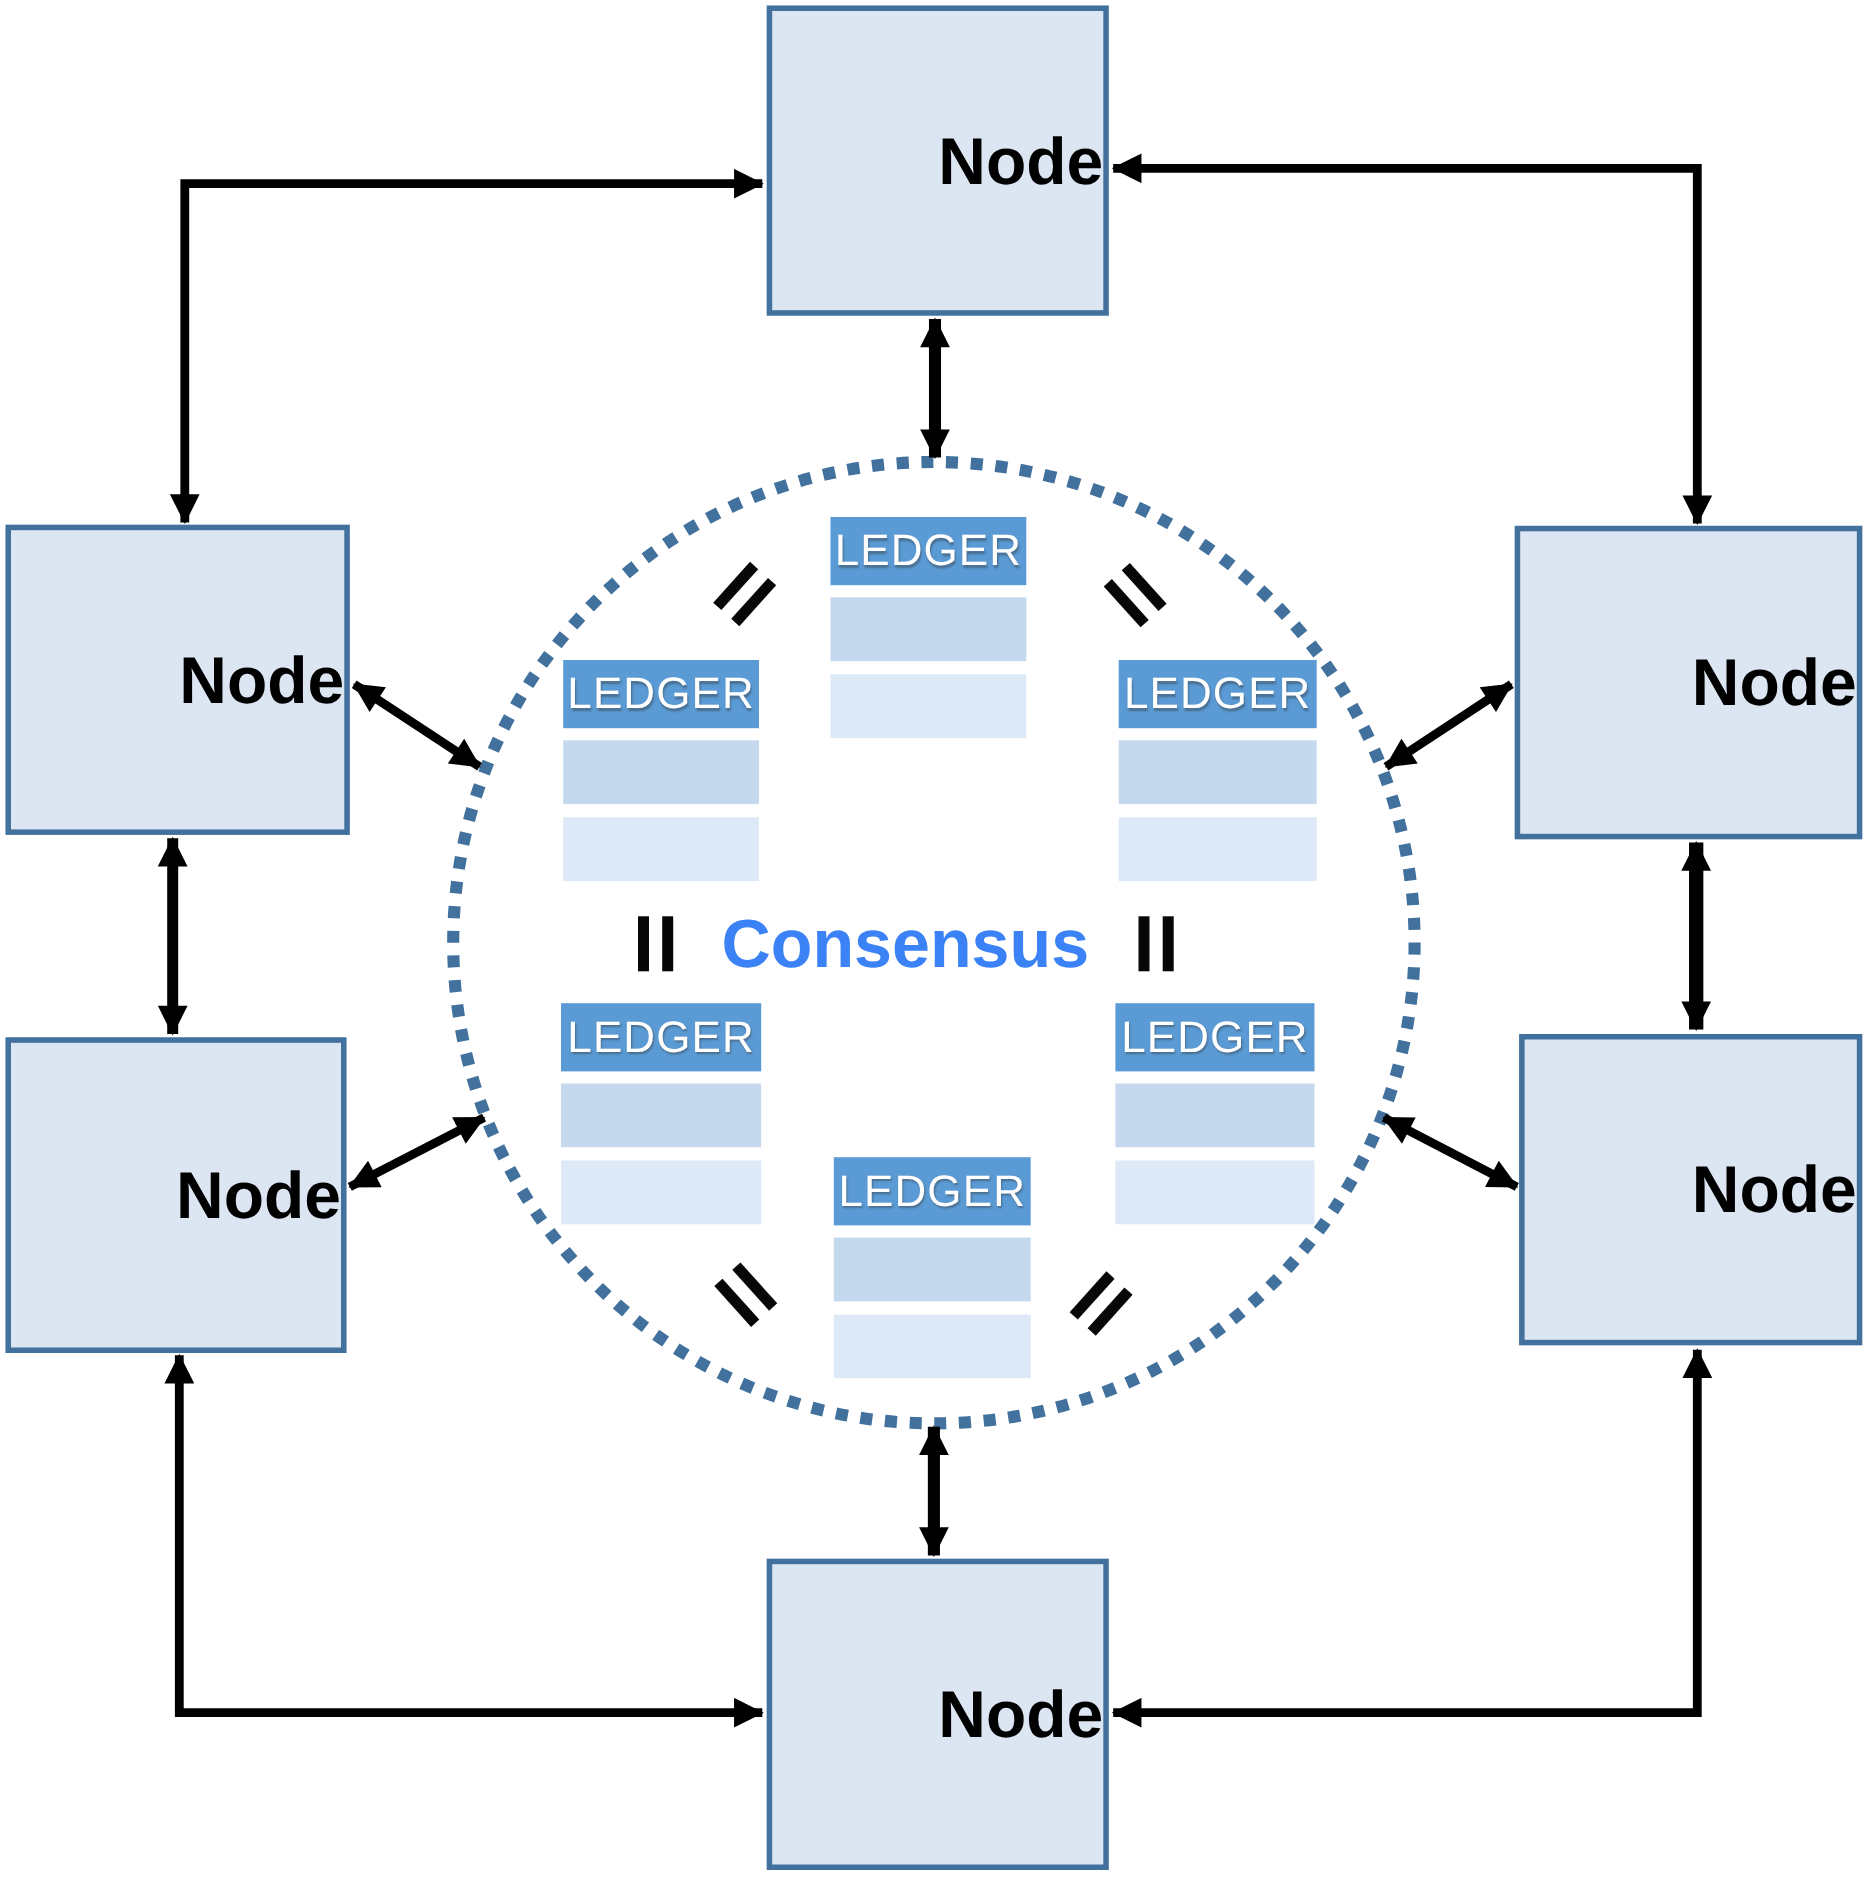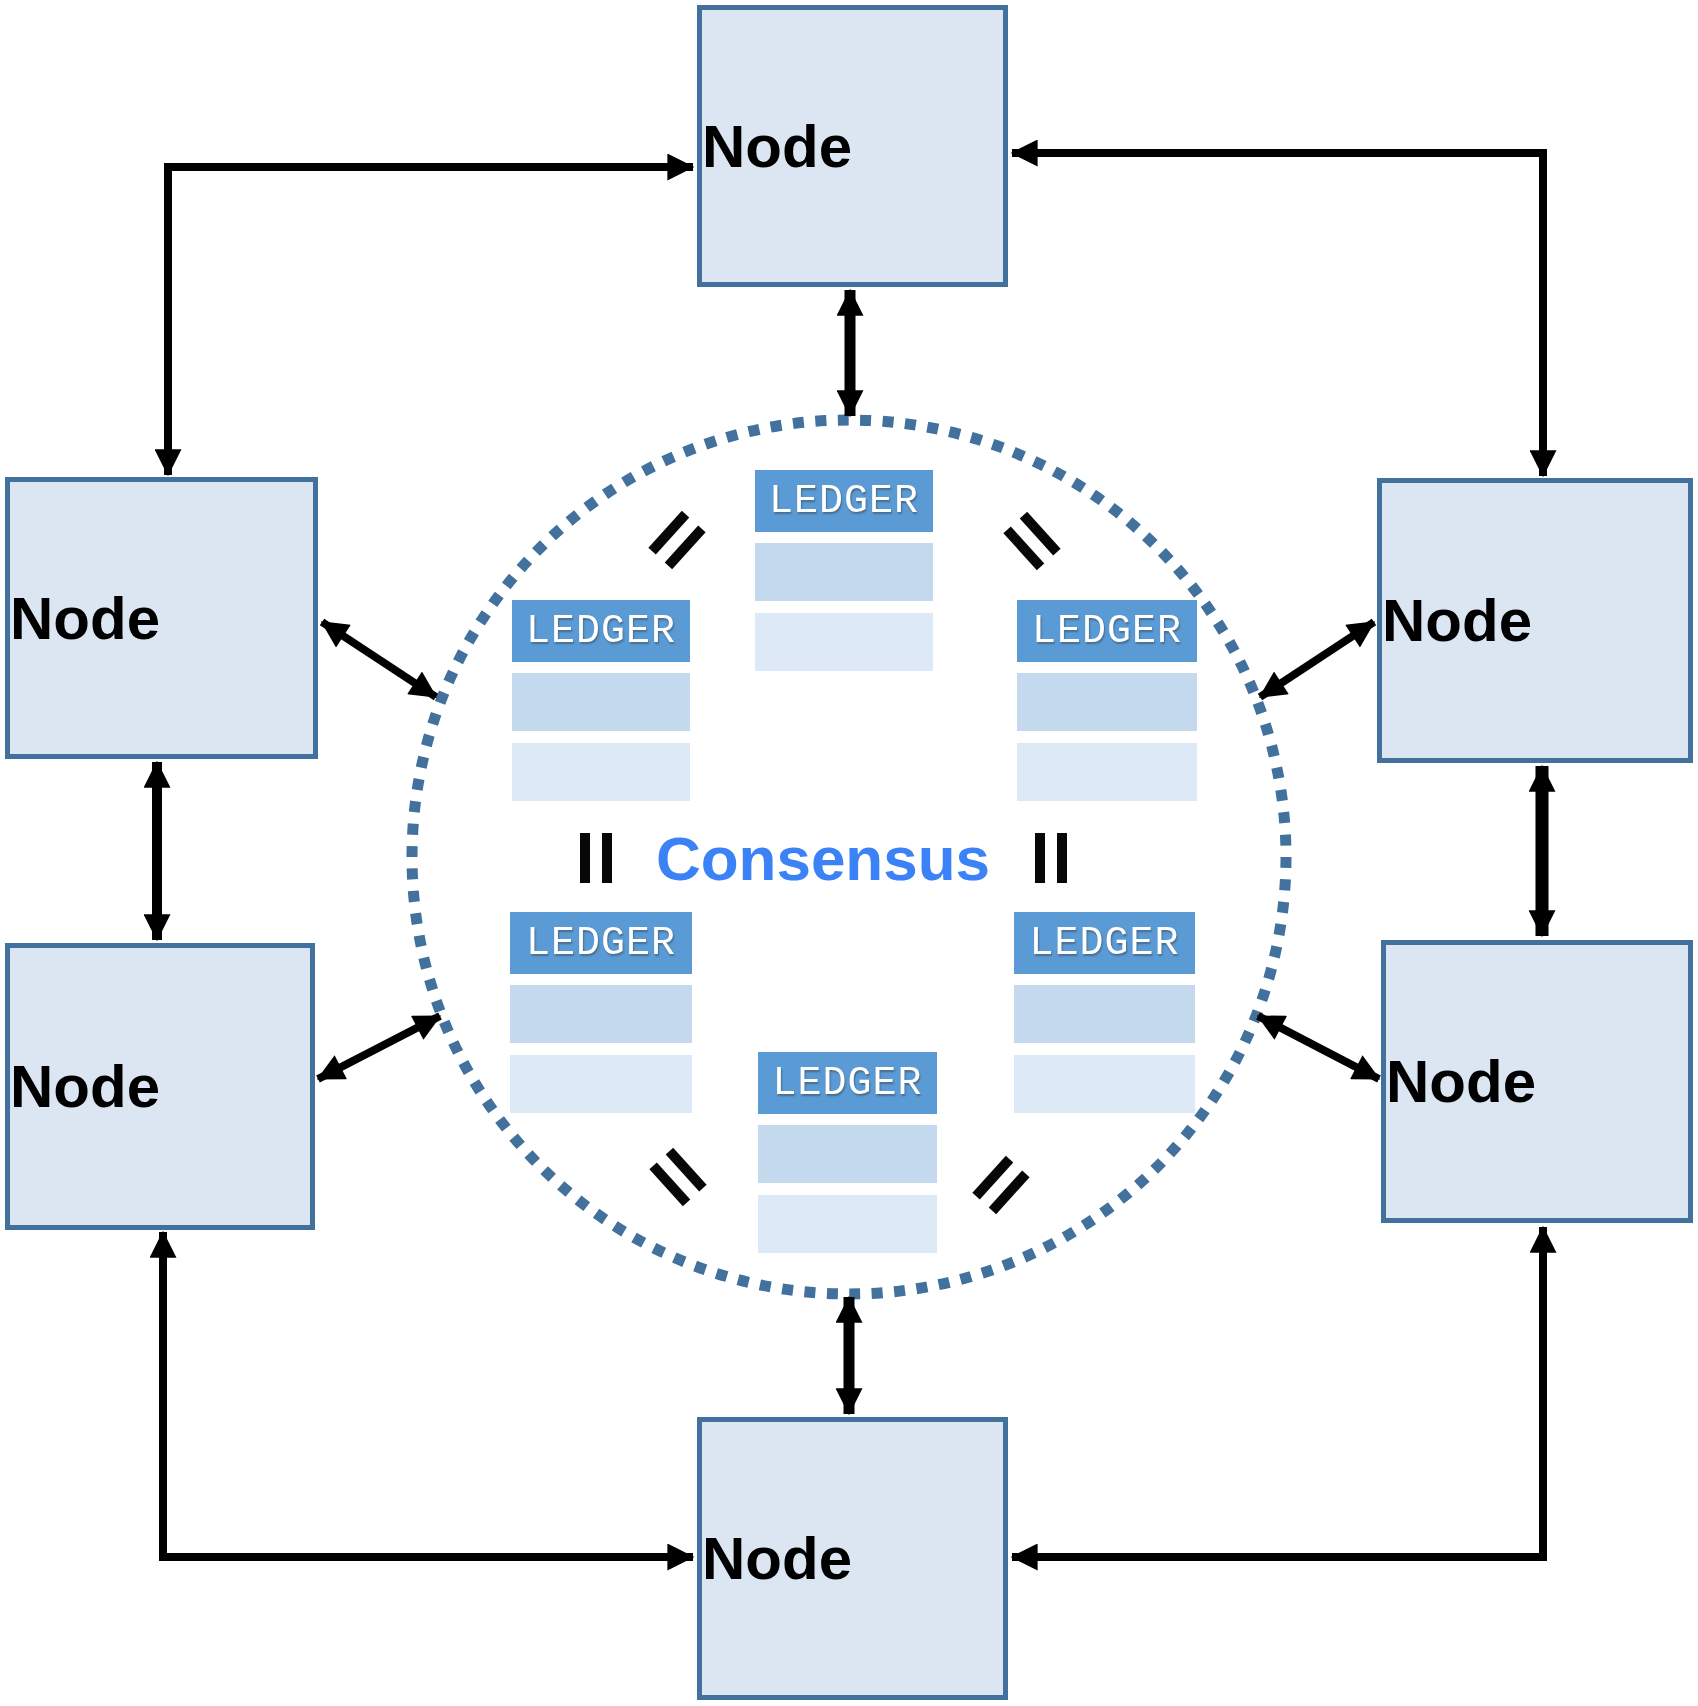--- a/index.html
+++ b/index.html
@@ -18,34 +18,33 @@
     background:#ffffff;
     font-family:"Liberation Sans", sans-serif;
     overflow:hidden;
   }
   #wires{position:absolute;left:0;top:0;width:1698px;height:1706px;}
   .node{
     position:absolute;
     background:var(--node-fill);
     border:5px solid var(--node-border);
     box-sizing:border-box;
-    display:flex;align-items:center;justify-content:flex-start;
+    display:flex;align-items:center;justify-content:flex-end;
   }
   .node span{
     font-size:60px;font-weight:bold;color:#000;
     letter-spacing:0px;
   }
   .ledger{position:absolute;}
   .ledger-header{
     background:var(--ledger-header);
     height:62px;
     display:flex;align-items:center;justify-content:center;
     color:#fff;font-size:40px;letter-spacing:1px;
     text-shadow:1px 2px 2px rgba(50,50,50,0.45);
-    font-family:Liberation Mono, monospace;
   }
   .ledger-row{height:58px;}
   .ledger-row.r1{margin-top:11px;background:var(--ledger-row1);}
   .ledger-row.r2{margin-top:12px;background:var(--ledger-row2);}
   .equals{
     position:absolute;width:50px;height:32px;
     display:flex;flex-direction:column;justify-content:space-between;
   }
   .equals .bar{display:block;width:50px;height:10px;background:#070707;}
   .consensus{

